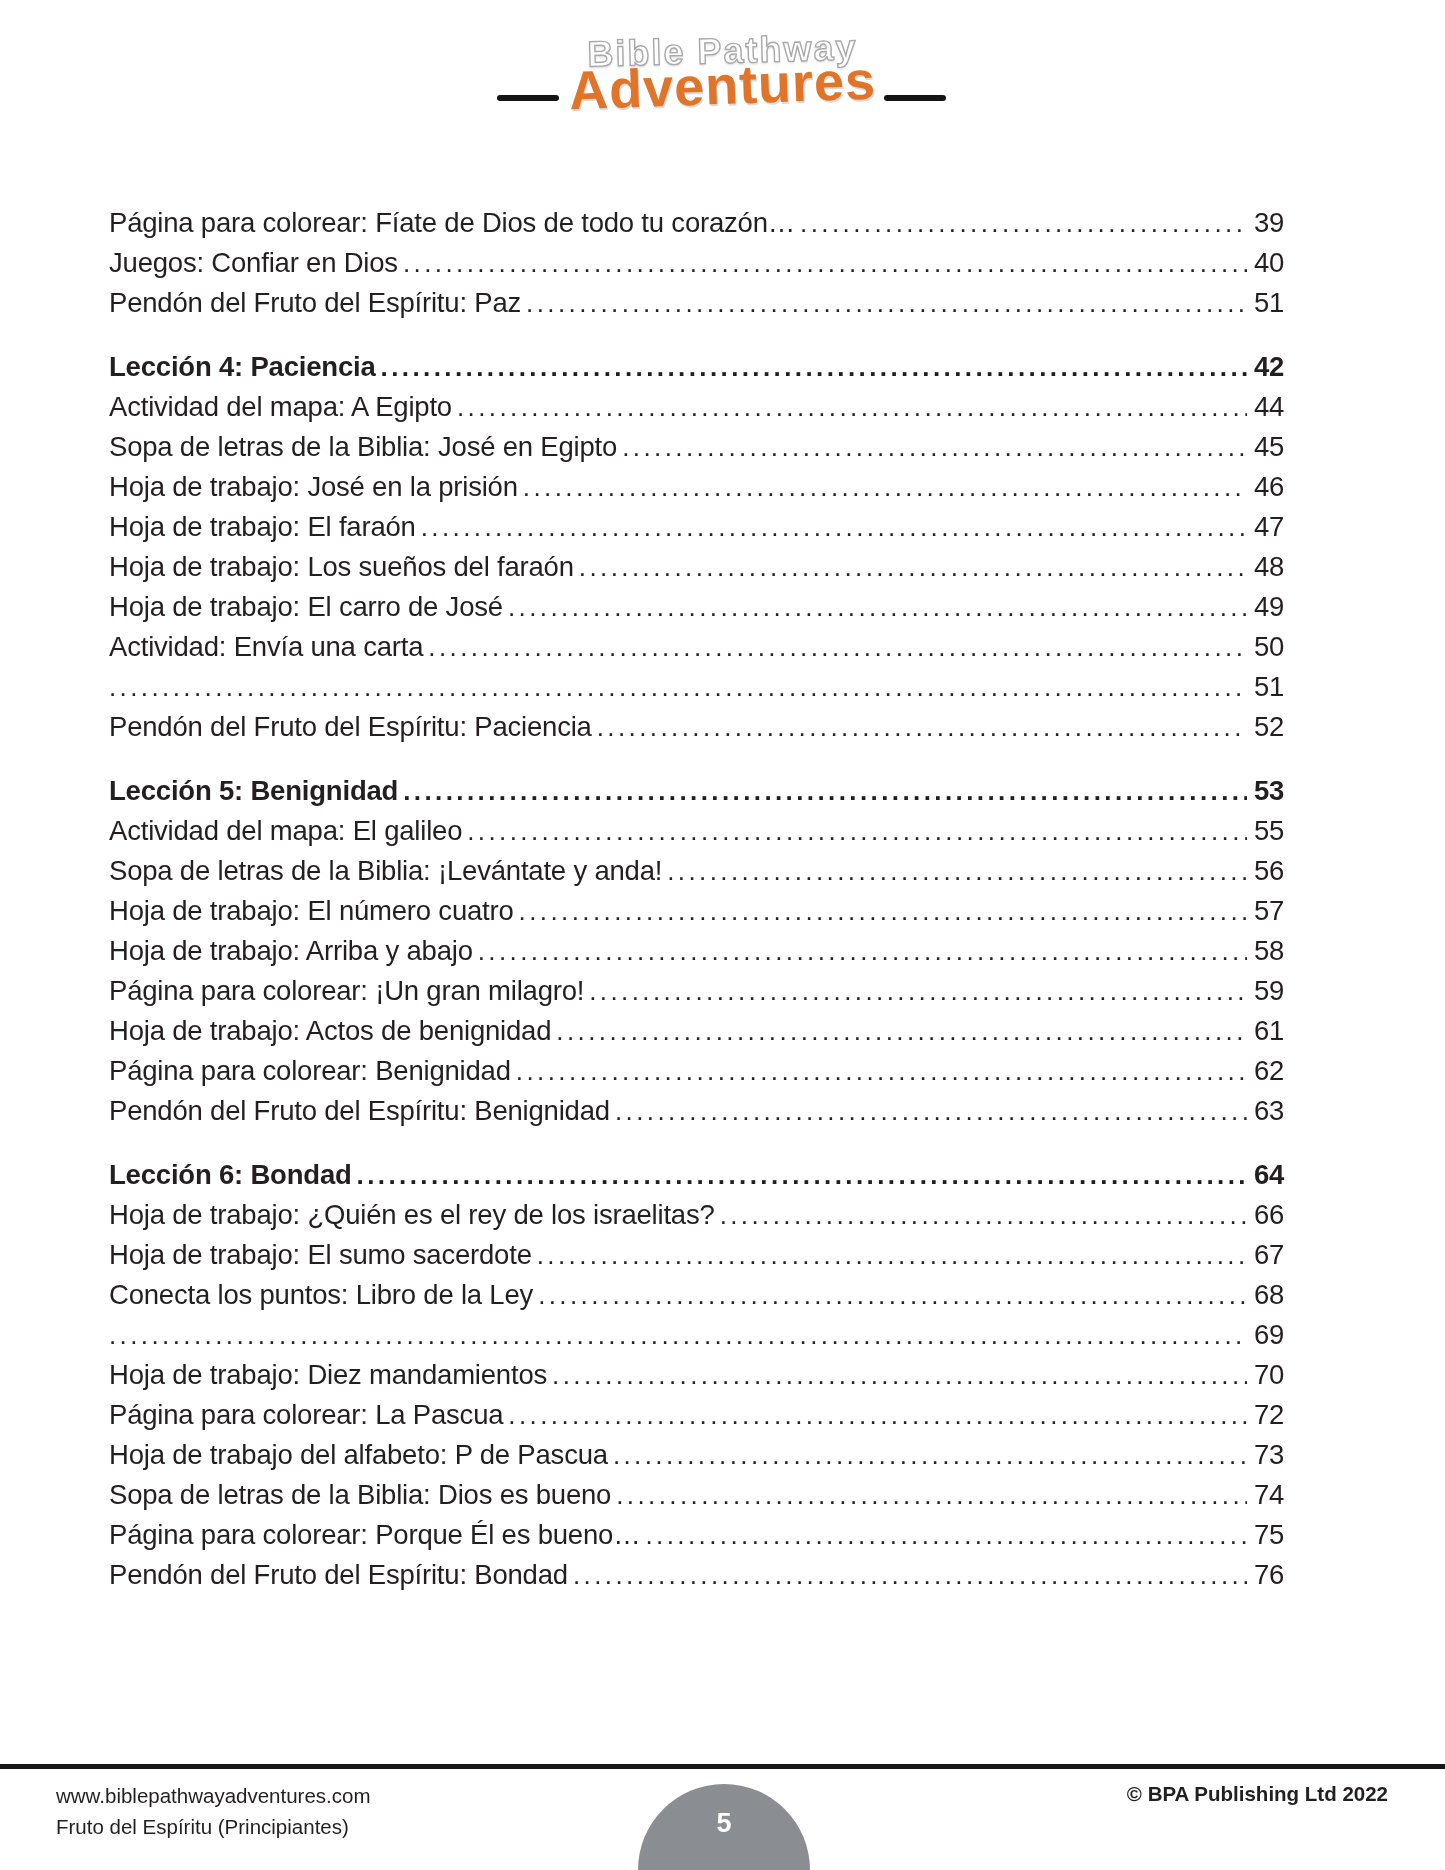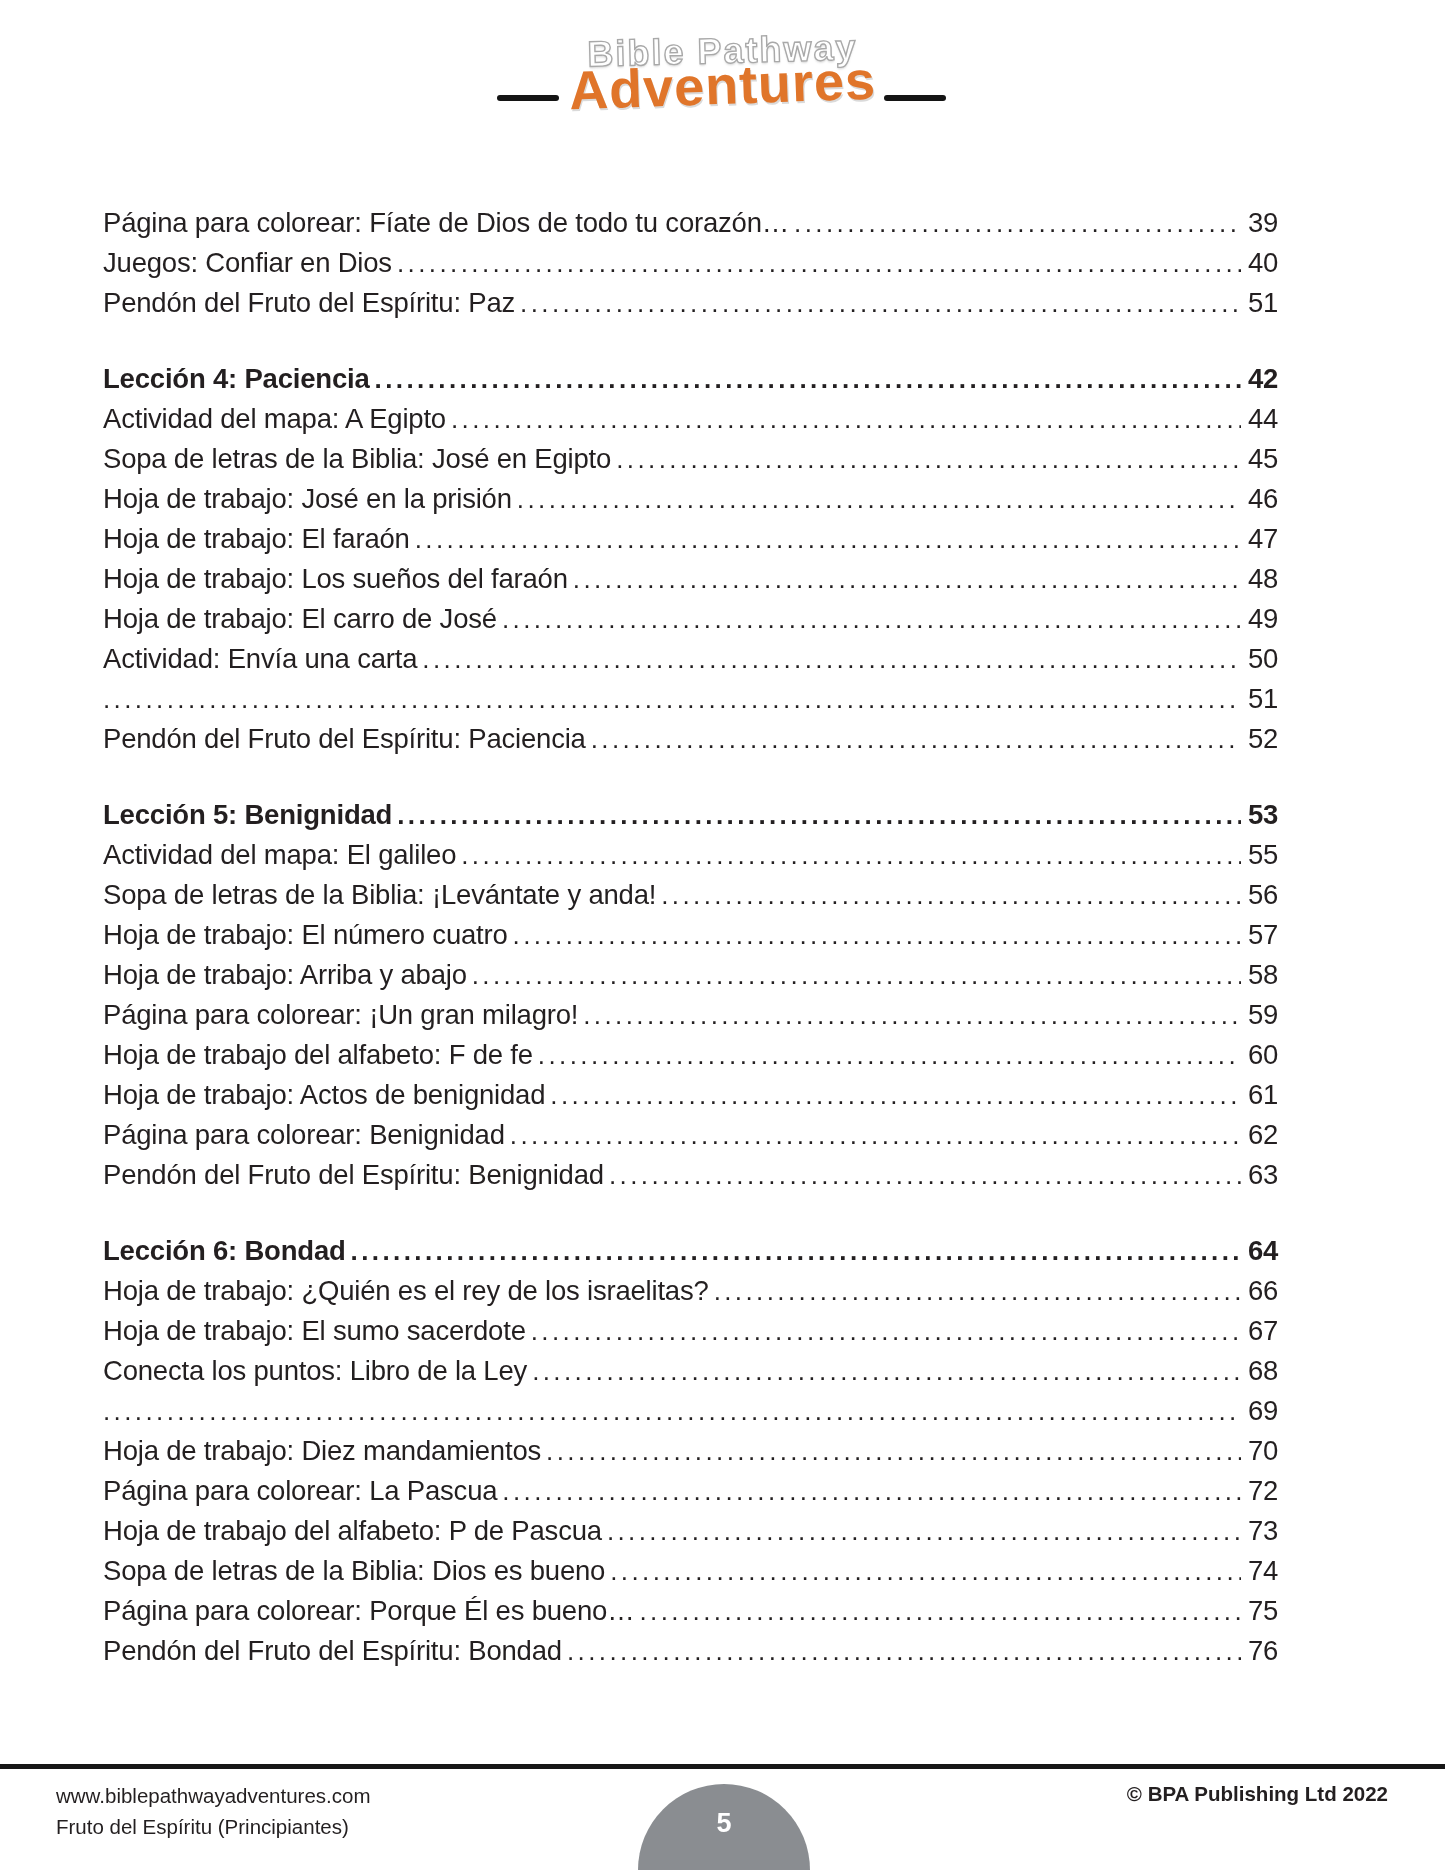--- a/index.html
+++ b/index.html
@@ -22,22 +22,22 @@
     position:absolute; left:0; top:54px; width:100%; text-align:center;
     font-size:54px; font-weight:700; letter-spacing:1px;
     color:#e0752a; transform:rotate(-2deg);
     text-shadow:1px 2px 0 rgba(150,150,150,.35);
   }
   .logo-dash { position:absolute; top:95px; height:6px; background:#141414; border-radius:3px; }
   .logo-dash.left  { left:497px; width:62px; }
   .logo-dash.right { left:884px; width:62px; }
 
   
-  .toc { position:absolute; left:103px; top:203px; width:1197px; }
-  .toc-section + .toc-section { margin-top:36px; }
+  .toc { position:absolute; left:109px; top:203px; width:1197px; }
+  .toc-section + .toc-section { margin-top:24px; }
   .toc-row {
     display:flex; align-items:baseline;
     height:40px; line-height:40px; font-size:27.5px; letter-spacing:-0.2px;
   }
   .toc-row .t { white-space:nowrap; padding-right:5px; }
   .toc-row .dots {
     flex:1; overflow:hidden; white-space:nowrap;
     letter-spacing:3.4px; font-size:26px;
   }
   .toc-row .dots::after {
@@ -162,25 +162,20 @@
       <span class="t">Hoja de trabajo: Arriba y abajo</span>
       <span class="dots"></span>
       <span class="p">58</span>
     </div>
         <div class="toc-row">
       <span class="t">Página para colorear: ¡Un gran milagro!</span>
       <span class="dots"></span>
       <span class="p">59</span>
     </div>
         <div class="toc-row">
-      <span class="t">Hoja de trabajo del alfabeto: F de fe</span>
-      <span class="dots"></span>
-      <span class="p">60</span>
-    </div>
-        <div class="toc-row">
       <span class="t">Hoja de trabajo: Actos de benignidad</span>
       <span class="dots"></span>
       <span class="p">61</span>
     </div>
         <div class="toc-row">
       <span class="t">Página para colorear: Benignidad</span>
       <span class="dots"></span>
       <span class="p">62</span>
     </div>
         <div class="toc-row">

